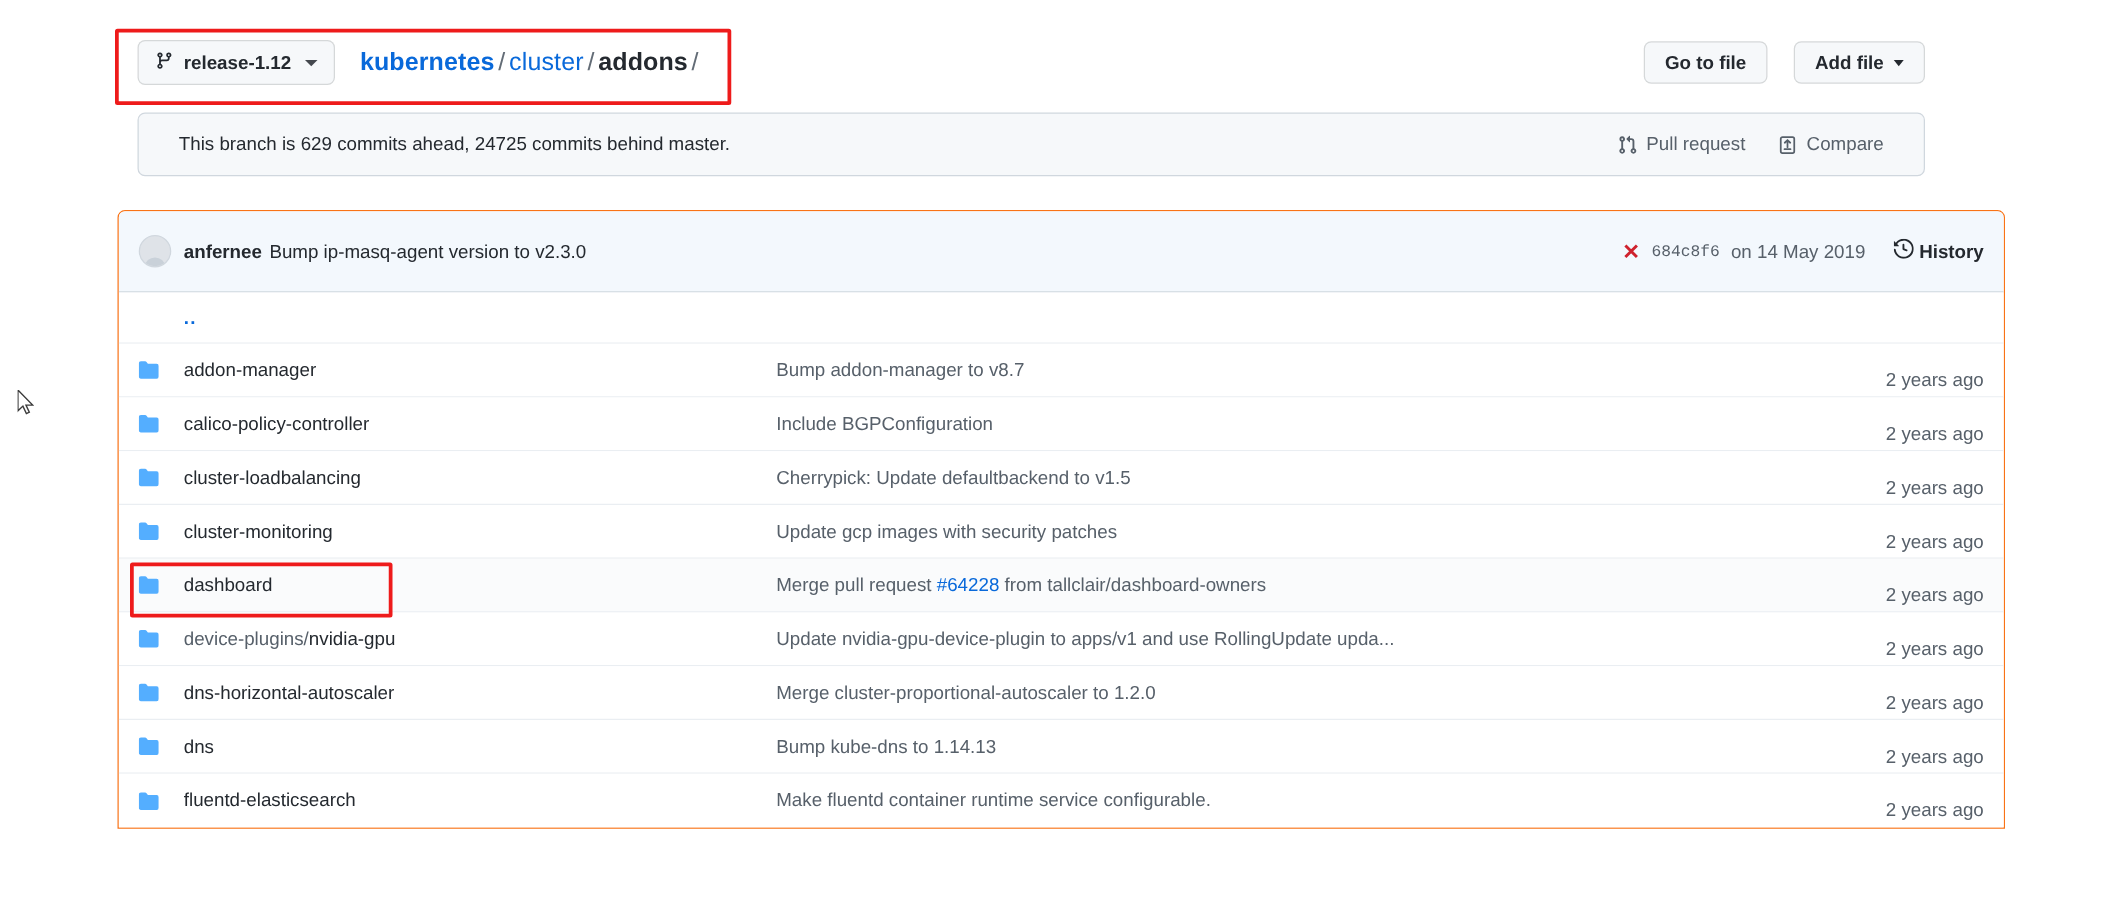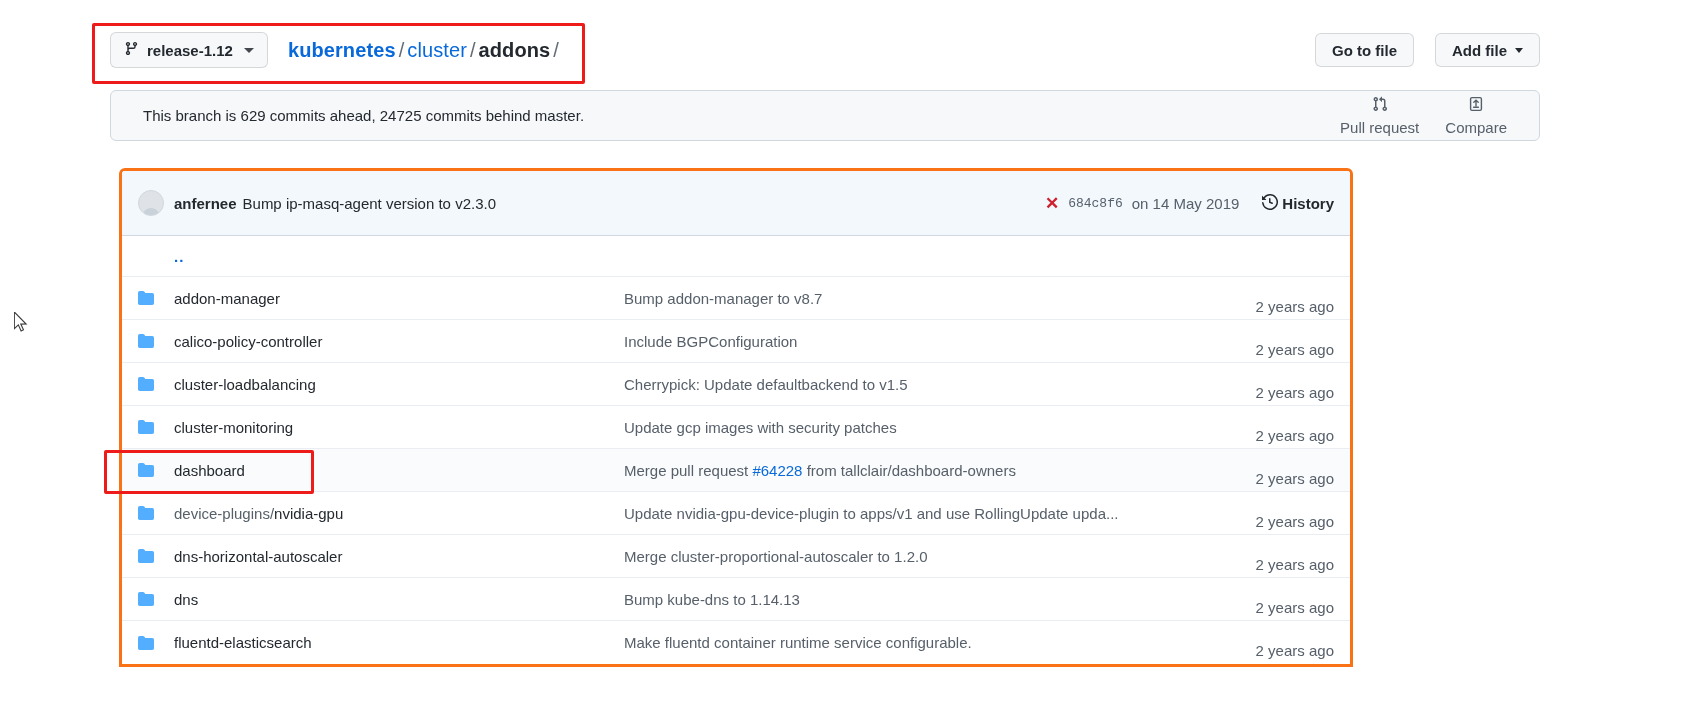--- a/index.html
+++ b/index.html
@@ -146,31 +146,30 @@
     gap: 26px;
   }
   .banner-link {
     display: inline-flex;
     align-items: center;
     gap: 7px;
     color: #57606a;
     font-size: 15px;
     cursor: pointer;
     text-decoration: none;
-    flex-direction: column;
   }
   .banner-link svg { display: block; }
 
   
   .filebox {
     position: absolute;
-    left: 119px;
+    left: 94px;
     top: 168px;
-    width: 1234px;
-    border: 3px solid #f97316;
+    width: 1510px;
+    border: 1px solid #f97316;
     border-top-left-radius: 6px;
     border-top-right-radius: 6px;
     box-sizing: border-box;
     overflow: hidden;
     background: #fff;
   }
 
   .commit-head {
     display: flex;
     align-items: center;
@@ -266,20 +265,21 @@
   .cell-name a { color: #24292f; text-decoration: none; cursor: pointer; }
   .cell-name .dim { color: #57606a; }
   .cell-msg {
     flex: 1 1 auto;
     font-size: 15px;
     color: #57606a;
     overflow: hidden;
     white-space: nowrap;
     text-overflow: ellipsis;
     padding-right: 20px;
+    margin-left: 24px;
   }
   .cell-msg a.pr { color: #0969da; text-decoration: none; cursor: pointer; }
   .cell-age {
     width: 130px;
     flex: none;
     text-align: right;
     font-size: 15px;
     color: #57606a;
     white-space: nowrap;
     margin-top: 16px;

